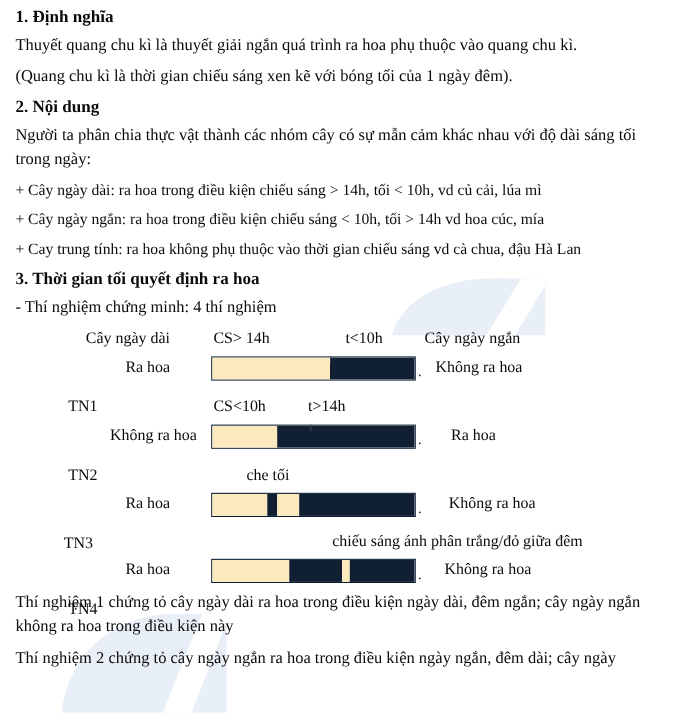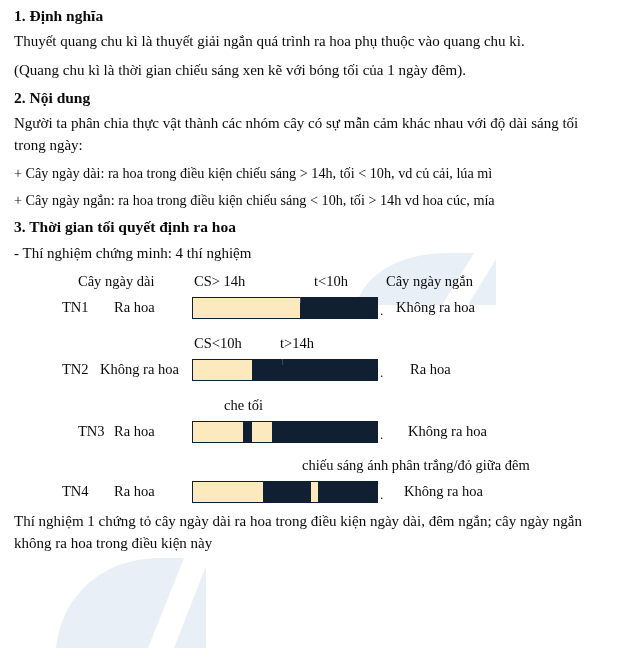--- a/index.html
+++ b/index.html
@@ -58,20 +58,21 @@
   }
   .dg-label {
     position: absolute;
     font-size: 14.5px;
     white-space: nowrap;
   }
   .dg-row-name {
     position: absolute;
     font-size: 14.5px;
     white-space: nowrap;
+    margin-top: 36px;
   }
   .bar {
     position: absolute;
     height: 22px;
     box-sizing: border-box;
     display: flex;
     overflow: hidden;
     border: 1px solid #0d2033;
   }
   .seg-light {
@@ -130,20 +131,21 @@
   <div class="content">
 
     <h2 class="head">1. Định nghĩa</h2>
     <p class="para">Thuyết quang chu kì là thuyết giải ngắn quá trình ra hoa phụ thuộc vào quang chu kì.</p>
     <p class="para">(Quang chu kì là thời gian chiếu sáng xen kẽ với bóng tối của 1 ngày đêm).</p>
 
     <h2 class="head">2. Nội dung</h2>
     <p class="para">Người ta phân chia thực vật thành các nhóm cây có sự mẫn cảm khác nhau với độ dài sáng tối trong ngày:</p>
     <p class="para small">+ Cây ngày dài: ra hoa trong điều kiện chiếu sáng &gt; 14h, tối &lt; 10h, vd củ cải, lúa mì</p>
     <p class="para small">+ Cây ngày ngắn: ra hoa trong điều kiện chiếu sáng &lt; 10h, tối &gt; 14h vd hoa cúc, mía</p>
+    <p class="para small">+ Cay trung tính: ra hoa không phụ thuộc vào thời gian chiếu sáng vd cà chua, đậu Hà Lan</p>
 
     <h2 class="head">3. Thời gian tối quyết định ra hoa</h2>
     <p class="para">- Thí nghiệm chứng minh: 4 thí nghiệm</p>
 
     <div class="diagram">
 
       <div class="dg-label" style="left:64px; top:2px;">Cây ngày dài</div>
       <div class="dg-label" style="left:372px; top:2px;">Cây ngày ngắn</div>
 
       <div class="dg-label" style="left:180px; top:2px;">CS&gt; 14h</div>
@@ -164,21 +166,21 @@
       <div class="dg-label" style="left:86px; top:90px;">Không ra hoa</div>
       <div class="bar" style="left:178px; top:88px; width:186px;">
         <div class="seg-light" style="width:32%;"></div>
         <div class="seg-dark" style="width:68%;"></div>
       </div>
       <div class="tick" style="left:268px; top:88px;"></div>
       <div class="bar-dot" style="left:366px; top:94px;">.</div>
       <div class="dg-label" style="left:396px; top:90px;">Ra hoa</div>
 
       <div class="dg-label" style="left:210px; top:126px;">che tối</div>
-      <div class="dg-row-name" style="left:64px; top:152px;">TN3</div>
+      <div class="dg-row-name" style="left:44px; top:152px;">TN3</div>
       <div class="dg-label" style="left:100px; top:152px;">Ra hoa</div>
       <div class="bar" style="left:178px; top:150px; width:186px;">
         <div class="seg-light" style="width:27%;"></div>
         <div class="seg-thin-dark" style="width:5%;"></div>
         <div class="seg-light" style="width:11%;"></div>
         <div class="seg-dark" style="width:57%;"></div>
       </div>
       <div class="bar-dot" style="left:366px; top:156px;">.</div>
       <div class="dg-label" style="left:394px; top:152px;">Không ra hoa</div>
 
@@ -189,15 +191,16 @@
         <div class="seg-light" style="width:38%;"></div>
         <div class="seg-dark" style="width:26%;"></div>
         <div class="seg-thin-light" style="width:4%;"></div>
         <div class="seg-dark" style="width:32%;"></div>
       </div>
       <div class="bar-dot" style="left:366px; top:216px;">.</div>
       <div class="dg-label" style="left:390px; top:212px;">Không ra hoa</div>
     </div>
 
     <p class="footpara">Thí nghiệm 1 chứng tỏ cây ngày dài ra hoa trong điều kiện ngày dài, đêm ngắn; cây ngày ngắn không ra hoa trong điều kiện này</p>
+    <p class="footpara">Thí nghiệm 2 chứng tỏ cây ngày ngắn ra hoa trong điều kiện ngày ngắn, đêm dài; cây ngày</p>
 
   </div>
 </div>
 
 </body></html>

